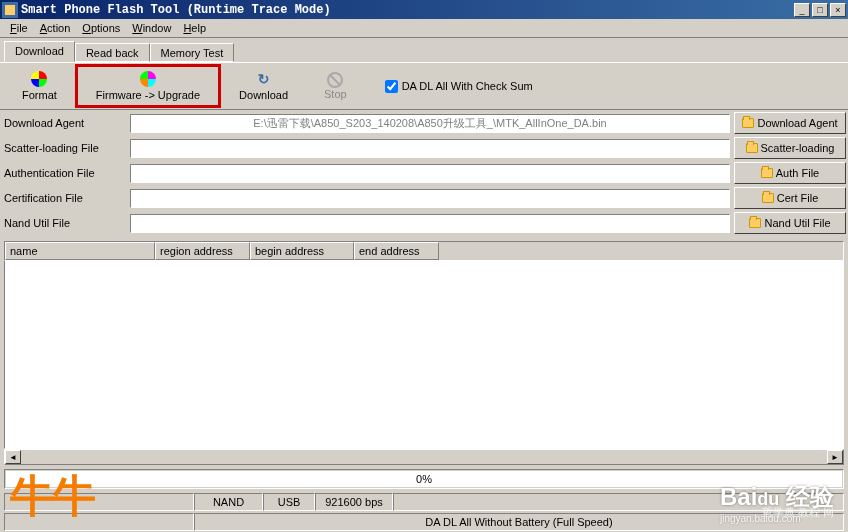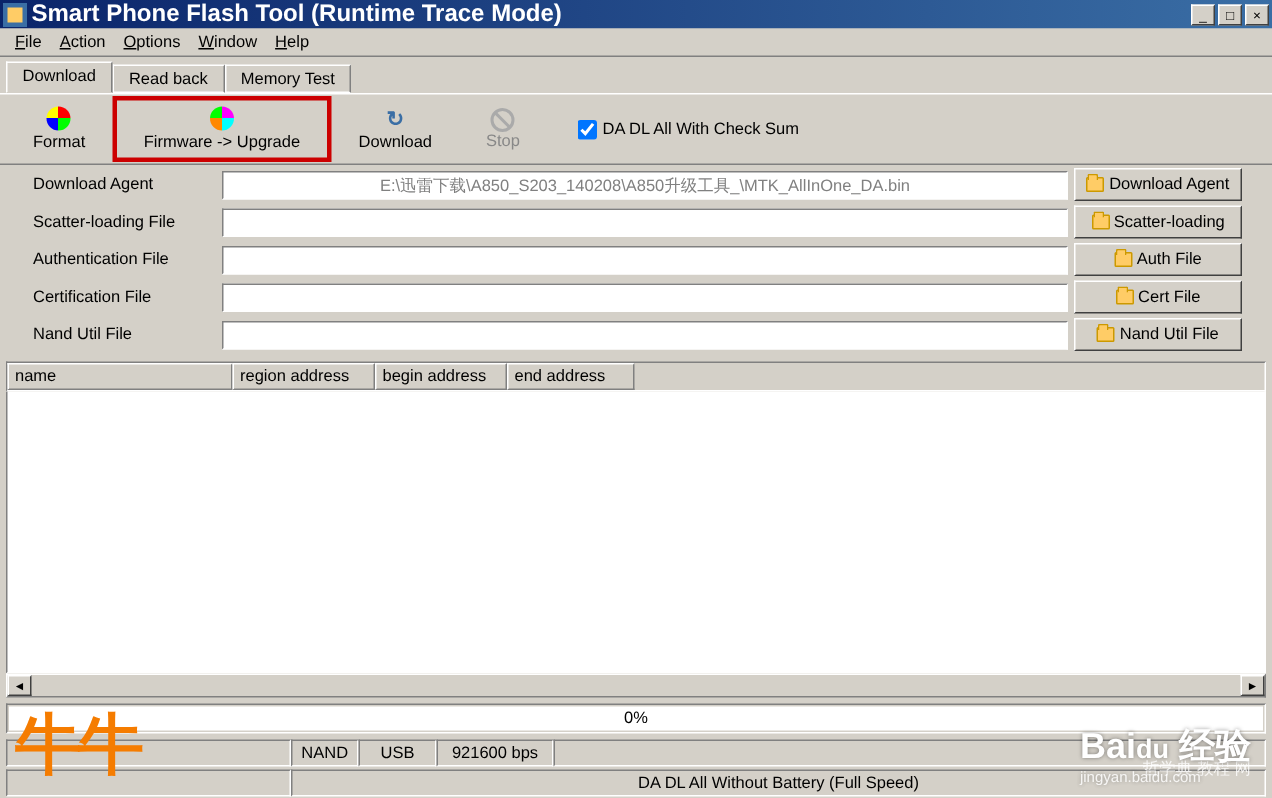--- a/index.html
+++ b/index.html
@@ -1,20 +1,20 @@
 <!DOCTYPE html>
 <html><head>
 <meta charset="utf-8">
 <style>
 * { box-sizing: border-box; margin: 0; padding: 0; font-family: "Microsoft Sans Serif", Tahoma, sans-serif; font-size: 11px; }
 body { background: #d4d0c8; width: 848px; height: 532px; overflow: hidden; position: relative; }
 
 .titlebar { background: linear-gradient(to right, #0a246a, #3a6ea5); height: 19px; display: flex; align-items: center; padding: 0 2px; color: white; }
 .titlebar-icon { width: 16px; height: 16px; margin-right: 3px; }
-.titlebar-text { font-weight: bold; flex: 1; font-size: 16px; }
+.titlebar-text { font-weight: bold; flex: 1; font-size: 12px; font-family: Liberation Mono, monospace; }
 .win-btn { width: 16px; height: 14px; background: #d4d0c8; border: 1px solid; border-color: #fff #404040 #404040 #fff; margin-left: 2px; display: flex; align-items: center; justify-content: center; font-family: Marlett, Arial; font-size: 9px; color: black; }
 
 .menubar { background: #d4d0c8; height: 19px; display: flex; align-items: center; padding: 0 4px; border-bottom: 1px solid #808080; }
 .menu-item { padding: 2px 6px; cursor: default; }
 .menu-item u { text-decoration: underline; }
 
 .tabbar { display: flex; padding: 3px 4px 0 4px; }
 .tab { padding: 3px 10px 2px 10px; background: #d4d0c8; border: 1px solid; border-color: #fff #808080 #d4d0c8 #fff; margin-right: 0; position: relative; }
 .tab.active { border-bottom-color: #d4d0c8; z-index: 2; background: #d4d0c8; }
 .tab:not(.active) { margin-top: 2px; border-bottom-color: #fff; }
@@ -26,44 +26,44 @@
 
 .icon-format { background: conic-gradient(#f00 0 25%, #0f0 25% 50%, #00f 50% 75%, #ff0 75% 100%); border-radius: 50%; }
 .icon-upgrade { background: conic-gradient(#f0f 0 25%, #0ff 25% 50%, #f80 50% 75%, #0f0 75% 100%); border-radius: 50%; }
 .icon-download { display:flex; align-items:center; justify-content:center; color:#3a6ea5; font-size:14px; font-weight:bold; }
 .icon-stop { width:16px; height:16px; border:2px solid #aaa; border-radius:50%; position:relative; }
 .icon-stop::after { content:""; position:absolute; width:14px; height:2px; background:#aaa; top:5px; left:-1px; transform:rotate(45deg); }
 
 .checkbox-wrap { display: flex; align-items: center; margin-left: 20px; }
 .checkbox-wrap input { margin-right: 4px; }
 
-.form-area { padding: 2px 20px; }
+.form-area { padding: 2px 2px; }
 .form-row { display: flex; align-items: center; margin-bottom: 3px; }
 .form-label { width: 128px; padding-left: 2px; }
 .form-input { flex: 1; height: 19px; background: #fff; border: 1px solid; border-color: #808080 #fff #fff #808080; padding: 2px 3px; margin-right: 4px; font-size: 11px; text-align: center; }
 .form-input.ro { color: #808080; }
 .side-btn { width: 112px; height: 22px; background: #d4d0c8; border: 1px solid; border-color: #fff #404040 #404040 #fff; display: flex; align-items: center; justify-content: center; gap: 3px; }
 .folder-icon { width:12px; height:10px; background:#fc6; border:1px solid #c90; border-radius:1px; position:relative; }
 .folder-icon::before { content:""; position:absolute; top:-3px; left:0; width:5px; height:3px; background:#fc6; border:1px solid #c90; border-bottom:none; border-radius:1px 1px 0 0; }
 
 .table-header { display: flex; border: 1px solid; border-color: #808080 #fff #fff #808080; margin: 2px 4px 0 4px; background: #d4d0c8; }
 .th { padding: 2px 4px; border: 1px solid; border-color: #fff #808080 #808080 #fff; }
-.th1 { width: 150px; } .th2 { width: 95px; } .th3 { width: 88px; } .th4 { width: 85px; } .th5 { flex: 1; }
+.th1 { width: 150px; } .th2 { width: 95px; } .th3 { width: 104px; } .th4 { width: 85px; } .th5 { flex: 1; }
 
 .table-body { margin: 0 4px; height: 188px; background: #fff; border: 1px solid; border-color: #808080 #fff #fff #808080; border-top: none; }
 
 .hscroll { margin: 0 4px; height: 16px; background: #d4d0c8; border: 1px solid; border-color: #fff #808080 #808080 #fff; display:flex; justify-content:space-between; }
 .hscroll .sbtn { width:16px; height:14px; background:#d4d0c8; border:1px solid; border-color:#fff #404040 #404040 #fff; display:flex; align-items:center; justify-content:center; font-size:8px; }
 
 .progress-wrap { margin: 4px; border: 1px solid; border-color: #808080 #fff #fff #808080; padding: 1px; }
 .progress { height: 16px; background: #fff; display: flex; align-items: center; justify-content: center; font-size: 11px; }
 
 .statusbar { display: flex; margin: 0 4px 2px 4px; }
 .status-cell { border: 1px solid; border-color: #808080 #fff #fff #808080; padding: 2px 4px; height: 18px; display: flex; align-items: center; justify-content: center; }
-.sc1{width:190px;} .sc2{width:45px;} .sc3{width:52px;} .sc4{width:78px;} .sc5{flex:1;}
+.sc1{width:190px;} .sc2{width:69px;} .sc3{width:52px;} .sc4{width:78px;} .sc5{flex:1;}
 .statusbar2 { display:flex; margin:0 4px 4px 4px; }
 
 .watermark { position:absolute; left:10px; bottom:6px; font-size:44px; font-weight:bold; color:#f57c00; font-family:"Microsoft YaHei",sans-serif; letter-spacing:-2px; }
 .watermark2 { position:absolute; right:14px; bottom:8px; color:#fff; font-size:24px; font-weight:bold; text-shadow:0 0 3px rgba(0,0,0,.4); }
 .watermark3 { position:absolute; right:14px; bottom:12px; color:#fff; font-size:11px; opacity:.8; }
 </style>
 </head>
 <body>
 
 <div class="titlebar">

